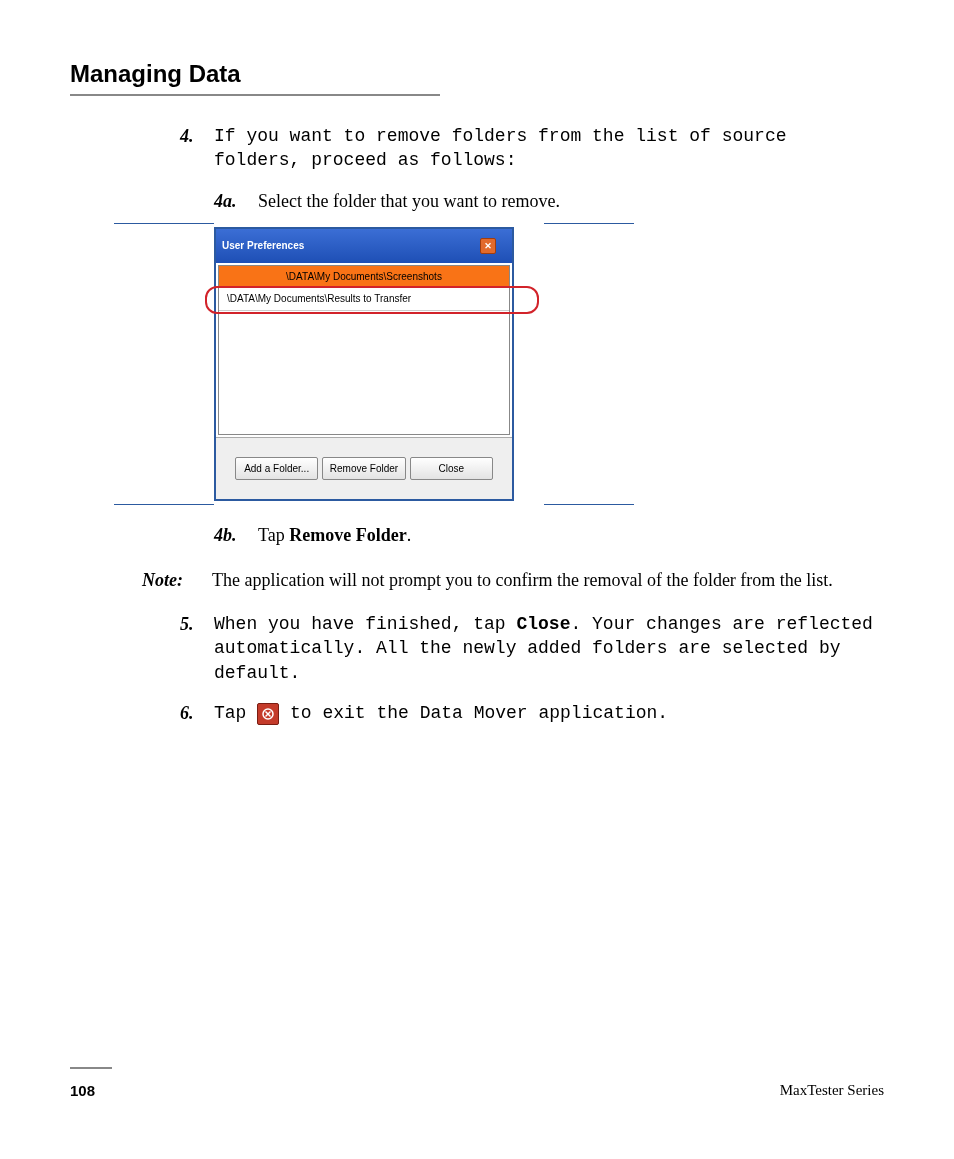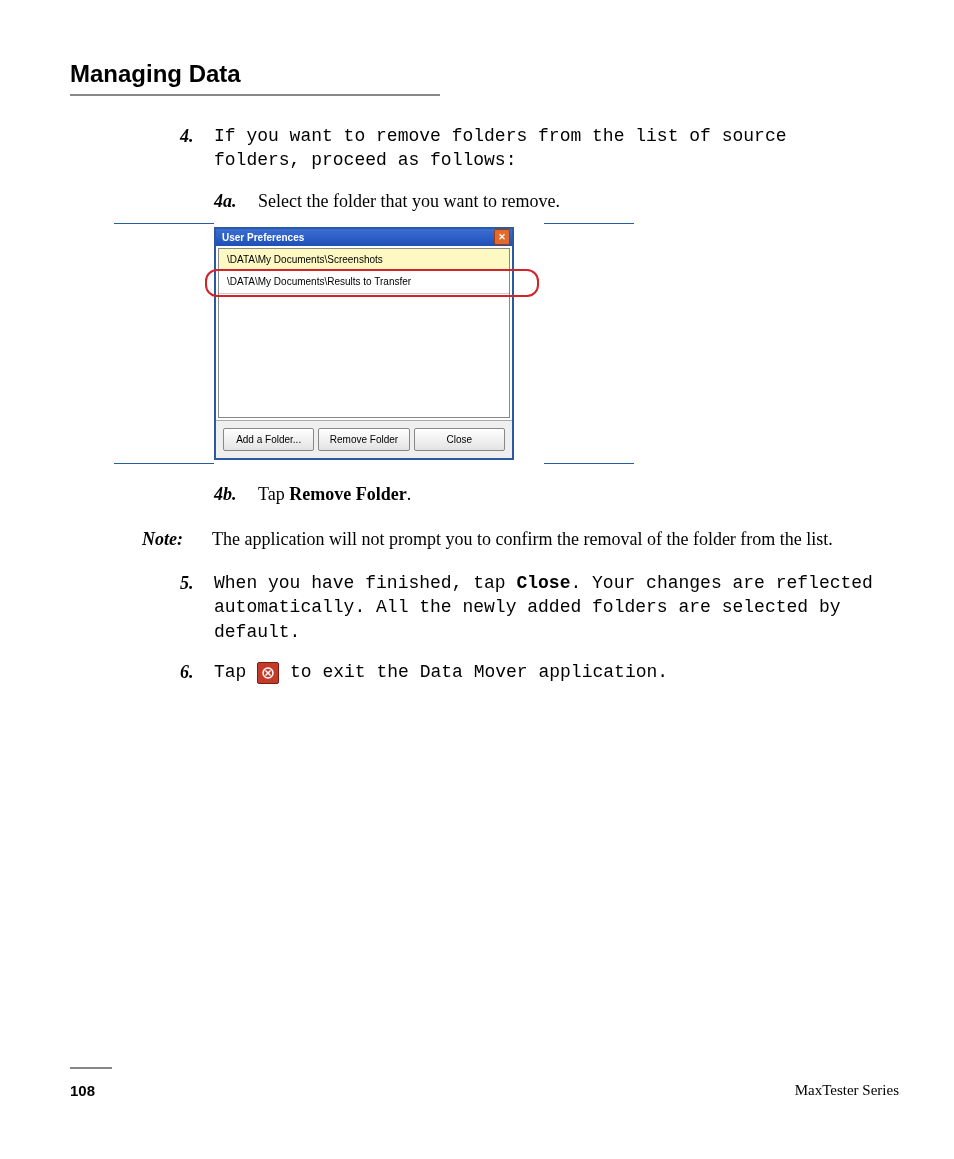--- a/index.html
+++ b/index.html
@@ -124,24 +124,24 @@
     border: 2px solid #2c5aa0;
     background: #fff;
     font-family: Tahoma, Arial, sans-serif;
     font-size: 11px;
     box-sizing: border-box;
     width: 300px;
   }
   .titlebar {
     background: linear-gradient(#3b6ed5, #1e4fb5);
     color: #fff;
-    height: 17px;
+    height: 34px;
     display: flex;
     align-items: center;
-    padding: 0 2px 0 6px;
+    padding: 0 16px 0 6px;
     font-weight: 700;
     font-size: 10px;
     justify-content: space-between;
   }
   .closebtn {
     width: 14px; height: 14px;
     background: #e26a2c;
     border: 1px solid #a03d0e;
     color: #fff;
     display:flex;align-items:center;justify-content:center;
@@ -155,37 +155,38 @@
     background: #fff;
     position: relative;
     overflow: visible;
   }
   .row {
     padding: 4px 8px;
     font-size: 10px;
     border-bottom: 1px solid #ccc;
   }
   .row.sel {
-    background: #fef9c3;
+    background: #f97316;
     position: relative;
+    text-align: center;
   }
   .callout {
     position: absolute;
     top: 20px; 
     left: -14px;
     right: -30px;
     height: 24px;
     border: 2px solid #d2232a;
     border-radius: 12px;
     pointer-events: none;
   }
   .btnrow {
     display: flex;
     gap: 4px;
-    padding: 7px;
+    padding: 19px;
     border-top: 1px solid #aaa;
     background: #efefef;
   }
   .wbtn {
     flex: 1;
     border: 1px solid #888;
     background: linear-gradient(#fff, #e3e3e3);
     font-size: 10px;
     text-align: center;
     padding: 4px 2px;
@@ -196,21 +197,21 @@
     position: absolute;
     left: 70px;
     bottom: 90px;
     height: 2px;
     width: 42px;
     background: #888;
   }
   .footer {
     position: absolute;
     left: 70px;
-    right: 55px;
+    right: 70px;
     bottom: 60px;
     display: flex;
     justify-content: space-between;
     font-size: 15px;
   }
   .pnum {
     font-family: "Segoe UI", Arial, sans-serif;
     font-weight: 700;
   }
   .series { font-family: Georgia, serif; margin-left: 20px; }

